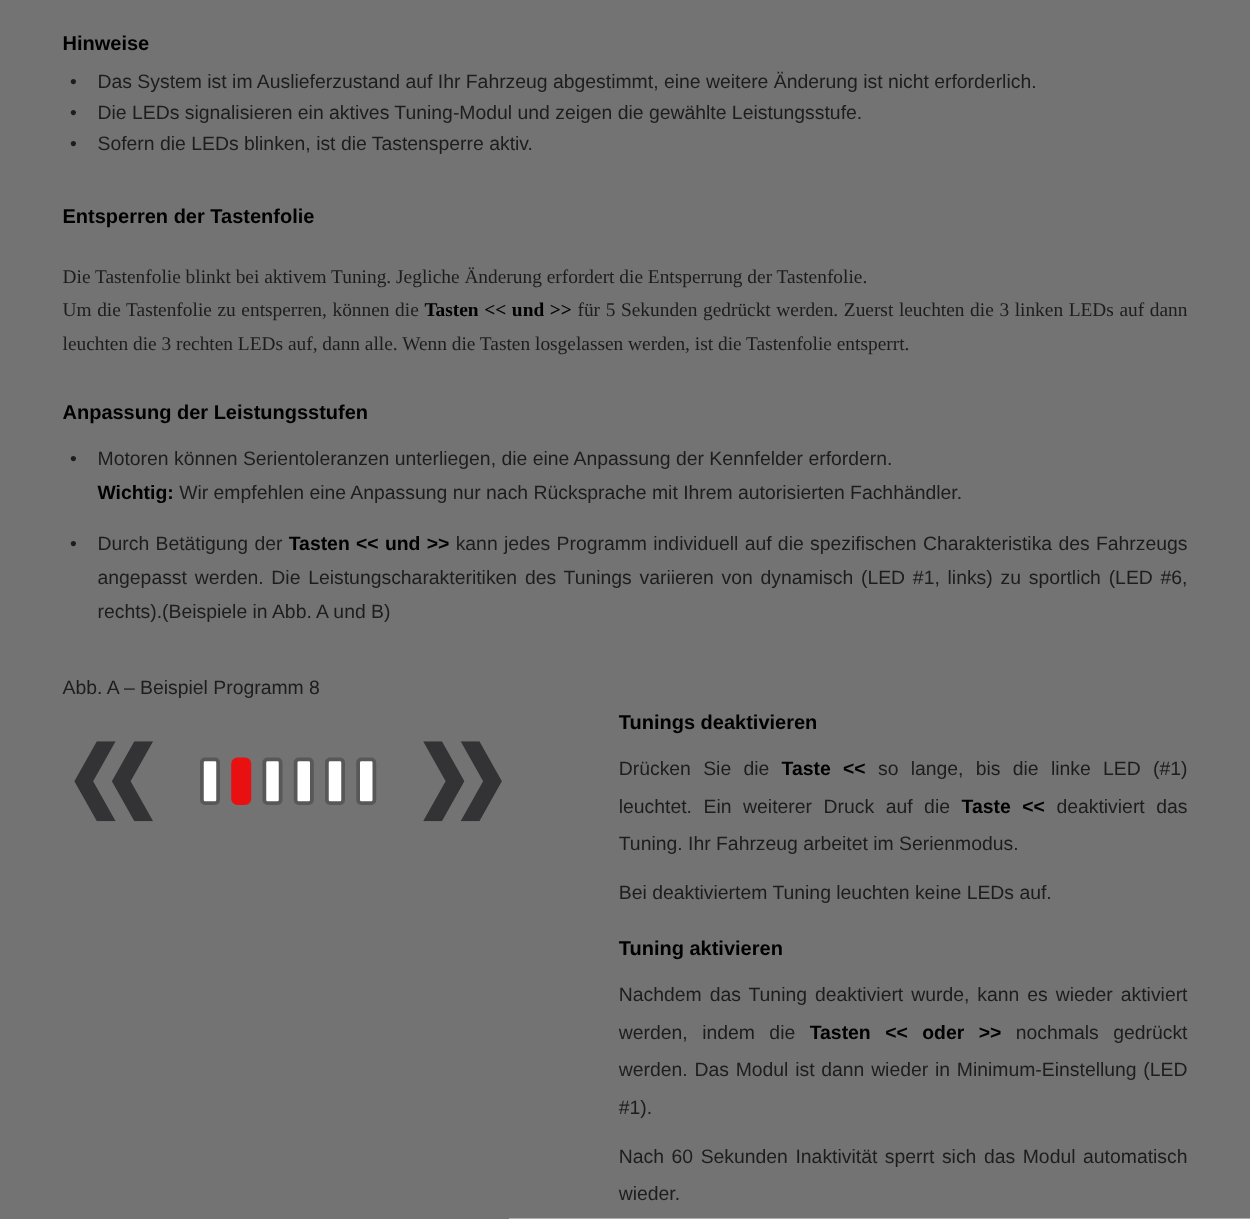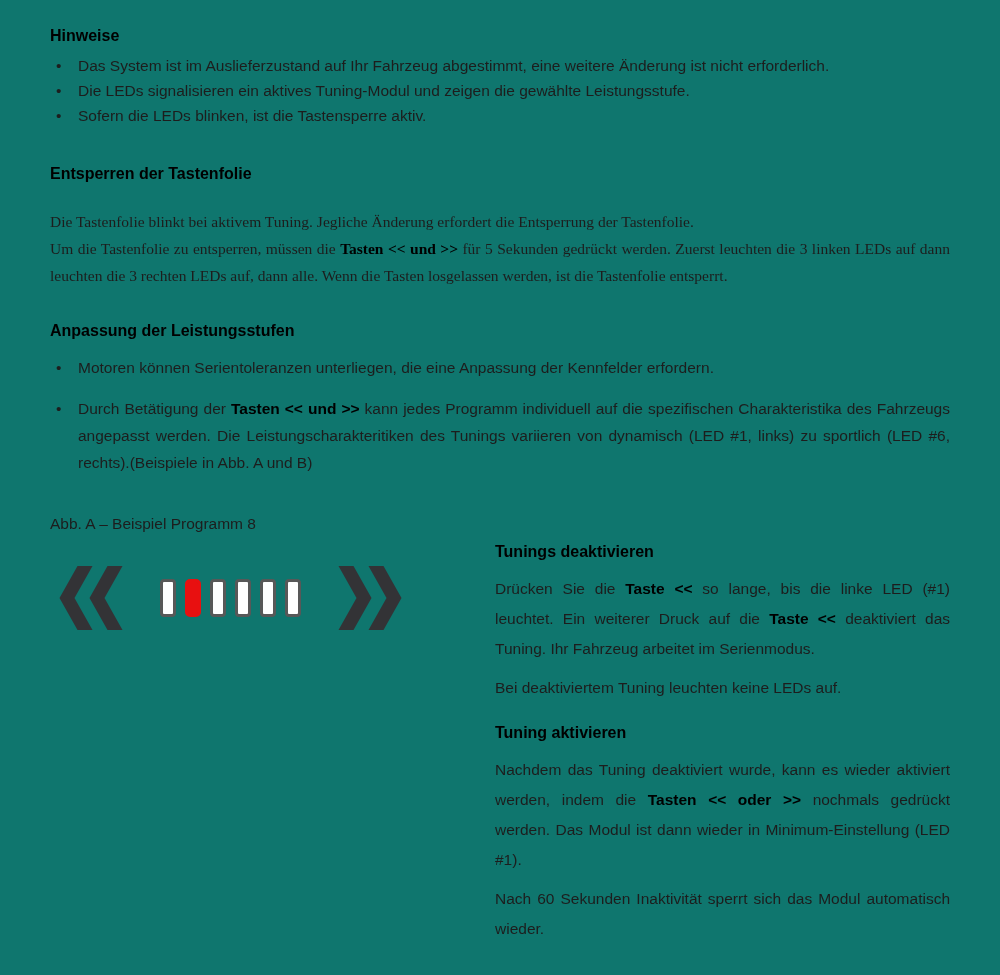--- a/index.html
+++ b/index.html
@@ -1,20 +1,20 @@
 <!DOCTYPE html>
 <html style="--accent-red: #e81010; --chevron-color: #333336; --led-border: #585858;"><head>
 <meta charset="utf-8">
 <style>
   * { margin: 0; padding: 0; box-sizing: border-box; }
   html, body { background: #ffffff; }
   .page {
     width: 1000px;
     height: 975px;
-    background: #0f766e;
+    background: #737373;
     font-family: "Liberation Sans", sans-serif;
     color: #1d1d1d;
     padding: 26px 50px 0 50px;
     overflow: hidden;
   }
   h3.sec-title {
     font-size: 16px;
     font-weight: bold;
     color: #000000;
     line-height: 20px;
@@ -108,31 +108,32 @@
         <span class="dot">•</span>
         <span class="bullet-body">Sofern die LEDs blinken, ist die Tastensperre aktiv.</span>
       </div>
     </div>
   </section>
 
   <section class="sec-entsperren">
     <h3 class="sec-title">Entsperren der Tastenfolie</h3>
     <div class="para-block">
       <p class="body-text">Die Tastenfolie blinkt bei aktivem Tuning. Jegliche Änderung erfordert die Entsperrung der Tastenfolie.</p>
-      <p class="body-text"><span>Um die Tastenfolie zu entsperren, müssen die </span><span class="b">Tasten &lt;&lt; und &gt;&gt;</span><span> für 5 Sekunden gedrückt werden. Zuerst leuchten die 3 linken LEDs auf dann leuchten die 3 rechten LEDs auf, dann alle. Wenn die Tasten losgelassen werden, ist die Tastenfolie entsperrt.</span></p>
+      <p class="body-text"><span>Um die Tastenfolie zu entsperren, können die </span><span class="b">Tasten &lt;&lt; und &gt;&gt;</span><span> für 5 Sekunden gedrückt werden. Zuerst leuchten die 3 linken LEDs auf dann leuchten die 3 rechten LEDs auf, dann alle. Wenn die Tasten losgelassen werden, ist die Tastenfolie entsperrt.</span></p>
     </div>
   </section>
 
   <section class="sec-anpassung">
     <h3 class="sec-title">Anpassung der Leistungsstufen</h3>
     <div class="bullets">
       <div class="bullet-item">
         <span class="dot">•</span>
         <span class="bullet-body">
           <span>Motoren können Serientoleranzen unterliegen, die eine Anpassung der Kennfelder erfordern.</span><br>
+          <span><span class="b">Wichtig:</span><span> Wir empfehlen eine Anpassung nur nach Rücksprache mit Ihrem autorisierten Fachhändler.</span></span>
         </span>
       </div>
       <div class="bullet-item">
         <span class="dot">•</span>
         <span class="bullet-body"><span>Durch Betätigung der </span><span class="b">Tasten &lt;&lt; und &gt;&gt;</span><span> kann jedes Programm individuell auf die spezifischen Charakteristika des Fahrzeugs angepasst werden. Die Leistungscharakteritiken des Tunings variieren von dynamisch (LED #1, links) zu sportlich (LED #6, rechts).(Beispiele in Abb. A und B)</span></span>
       </div>
     </div>
   </section>
 
   <div class="two-col">

